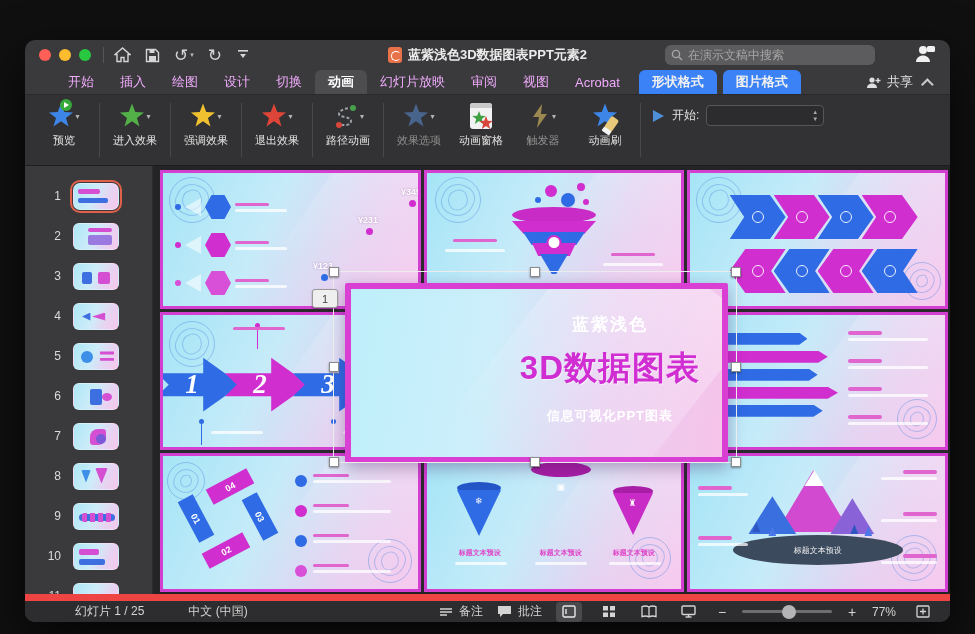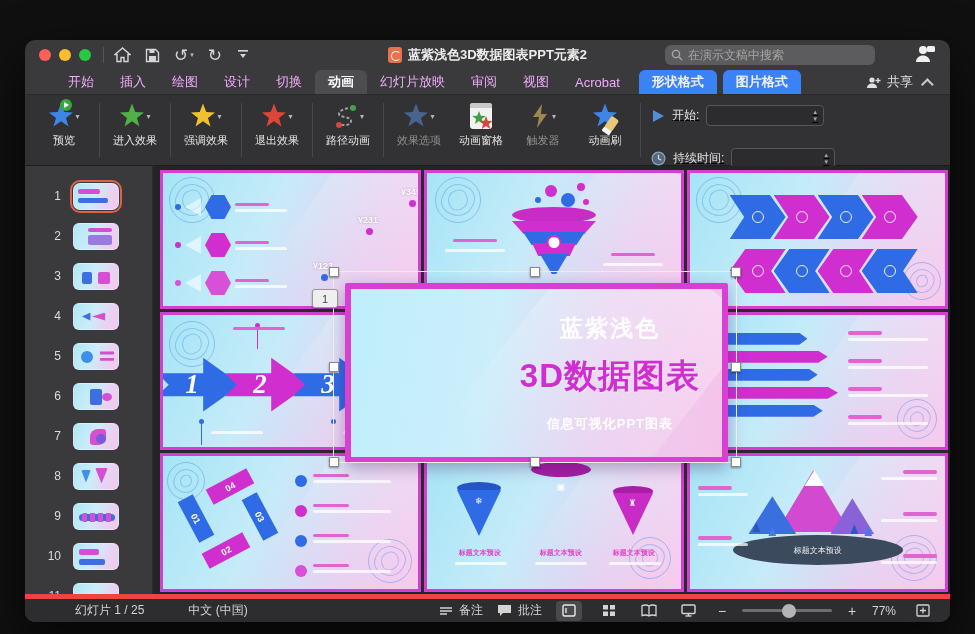--- a/index.html
+++ b/index.html
@@ -70,21 +70,21 @@
     background:#c9c9c9; border-radius:3px 3px 0 0; }
   .pane-star { position:absolute; width:14px; height:14px;
     clip-path:polygon(50% 0%,63% 34%,98% 36%,70% 58%,80% 92%,50% 71%,20% 92%,30% 58%,2% 36%,37% 34%); }
   .pane-star.g { background:#3fa044; left:2px; top:8px; }
   .pane-star.r { background:#d8453a; left:9px; top:13px; }
   .brush { position:absolute; right:2px; bottom:0; width:9px; height:14px;
     background:#e8c87a; border-radius:2px; transform:rotate(35deg); }
   .brush::after { content:""; position:absolute; left:0; bottom:-4px; width:9px; height:5px;
     background:#f5f5f5; border-radius:1px; }
 
-  .rfields { display:flex; flex-direction:column; gap:22px; padding-top:4px; margin-left:6px;text-decoration:underline; }
+  .rfields { display:flex; flex-direction:column; gap:13px; padding-top:4px; margin-left:6px; }
   .frow { display:flex; align-items:center; gap:7px; }
   .frow .flabel { color:#e3e3e3; font-size:12px; }
   .combo { width:118px; height:21px; background:#2c2c2e; border:1px solid #565658; border-radius:4px;
     display:flex; }
   .combo .val { flex:1; }
   .stepper { width:16px; display:flex; flex-direction:column; align-items:center; justify-content:center;
     color:#a8a8a8; font-size:6px; line-height:7px; }
 
   
   .content { position:absolute; left:0; top:126px; right:0; bottom:28px; background:#242426; }
@@ -204,37 +204,37 @@
     background:linear-gradient(100deg,#bdeffa 0%,#cdeefb 38%,#ead0f1 68%,#f6c2ea 100%);
     box-shadow:0 5px 16px rgba(70,20,90,.35); overflow:hidden; }
   .card .streak { position:absolute; width:50%; height:160%; top:-30%; left:42%;
     background:linear-gradient(rgba(255,255,255,.35),rgba(255,255,255,0)); transform:rotate(38deg); }
   .card-left { position:absolute; left:26px; top:22px; }
   .card-count { display:flex; align-items:flex-end; }
   .card-count .big { font-size:72px; line-height:66px; font-weight:bold; color:#d02ed2; letter-spacing:-3px; }
   .card-count .unit { font-size:28px; color:#fff; font-weight:bold; margin:0 0 6px 6px; }
   .card-code { margin-top:14px; color:rgba(255,255,255,.92); font-size:15px; letter-spacing:3px; font-weight:bold; }
   .card-right { position:absolute; right:22px; top:24px; text-align:center; }
-  .card-sub { color:#fff; font-size:23px; font-weight:bold; letter-spacing:2px; }
+  .card-sub { color:#fff; font-size:17px; font-weight:bold; letter-spacing:2px; }
   .card-title { color:#d02ed2; font-size:33px; font-weight:bold; margin-top:10px; letter-spacing:1px;
     text-shadow:1px 1px 0 rgba(255,255,255,.55); }
   .card-tag { color:#fff; font-size:13px; font-weight:bold; margin-top:16px; letter-spacing:1px; }
 
   
   .selbox { position:absolute; left:173px; top:101px; width:404px; height:192px;
     border:1px solid #ececec; pointer-events:none; }
   .handle { position:absolute; width:10px; height:10px; background:#fff; border:1px solid #8a8a8a;
     box-shadow:0 1px 2px rgba(0,0,0,.4); pointer-events:auto; }
   .anim-badge { position:absolute; left:152px; top:119px; width:26px; height:19px; background:#efefef;
     border:1px solid #9a9a9a; border-radius:3px; color:#444; font-size:11px; display:flex;
     align-items:center; justify-content:center; box-shadow:0 1px 2px rgba(0,0,0,.35); }
 
   
   .statusbar { position:absolute; left:0; right:0; bottom:0; height:28px; background:#2d2d2f;
-    border-top:5px solid #ef4444; display:flex; align-items:center; color:#d4d4d4; font-size:12px; }
+    border-top:7px solid #ef4444; display:flex; align-items:center; color:#d4d4d4; font-size:12px; }
   .sb-left { display:flex; gap:44px; padding-left:50px; }
   .sb-right { margin-left:auto; display:flex; align-items:center; gap:14px; padding-right:14px; }
   .sb-item { display:flex; align-items:center; gap:6px; }
   .viewbtn { width:26px; height:20px; display:flex; align-items:center; justify-content:center; border-radius:4px; }
   .viewbtn.active { background:#4a4a4c; }
   .zoom-track { width:90px; height:3px; background:#6e6e70; border-radius:2px; position:relative; }
   .zoom-thumb { position:absolute; left:52%; top:50%; transform:translate(-50%,-50%);
     width:14px; height:14px; border-radius:50%; background:#b4b4b6; }
   .pm { font-size:14px; color:#d4d4d4; width:12px; text-align:center; }
 
@@ -423,34 +423,20 @@
           </svg>
         <span class="flabel">开始:</span>
         <div class="combo">
           <div class="val"></div>
           <div class="stepper">
             <span>▲</span>
               <span>▼</span>
           </div>
         </div>
       </div>
-      <div class="frow">
-        <svg width="15" height="15" viewBox="0 0 15 15">
-            <circle cx="7.5" cy="7.5" r="6.4" fill="#56687c" stroke="#8fa3b8" stroke-width="1.2"></circle>
-            <path d="M7.5 3.8v3.9l2.8 1.6" stroke="#cfdae6" stroke-width="1.3" fill="none"></path>
-          </svg>
-        <span class="flabel">持续时间:</span>
-        <div class="combo" style="width:104px">
-          <div class="val"></div>
-          <div class="stepper">
-            <span>▲</span>
-              <span>▼</span>
-          </div>
-        </div>
-      </div>
     </div>
   </div>
 
   <div class="content">
 
     <div class="thumbs">
       <div class="thumb-item selected">
         <span class="num">1</span>
           <div class="thumb"></div>
         </div>

